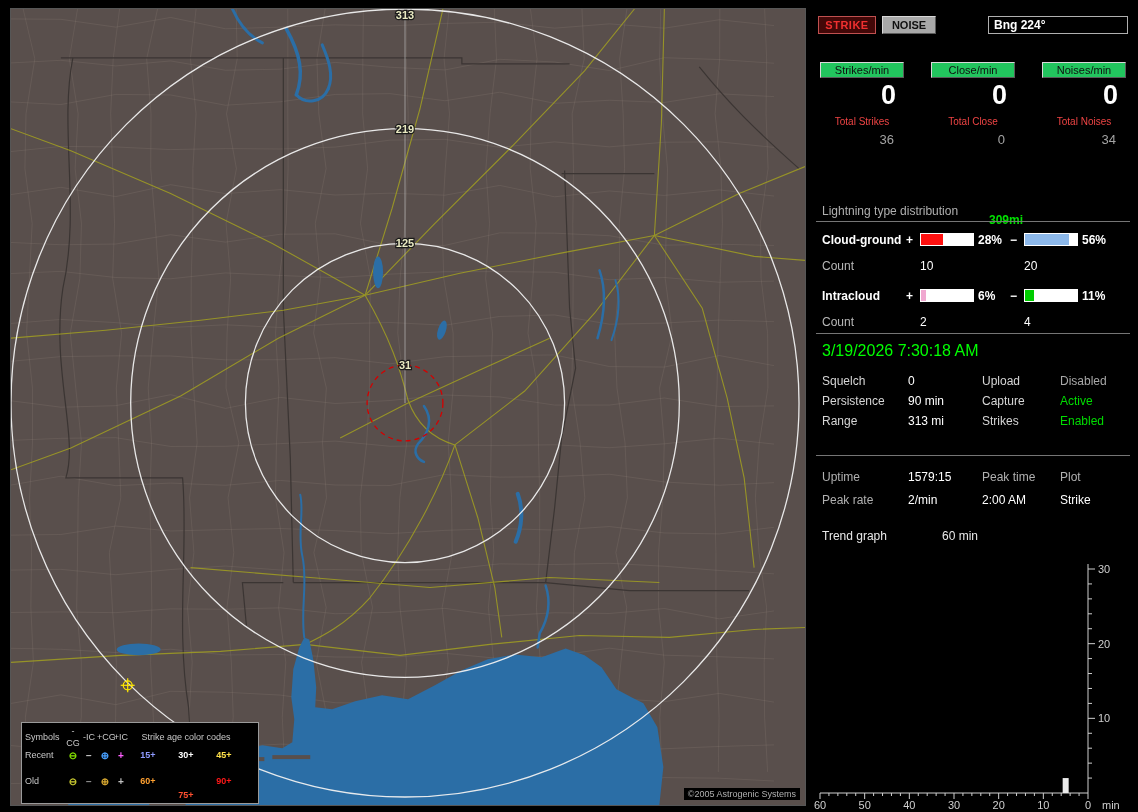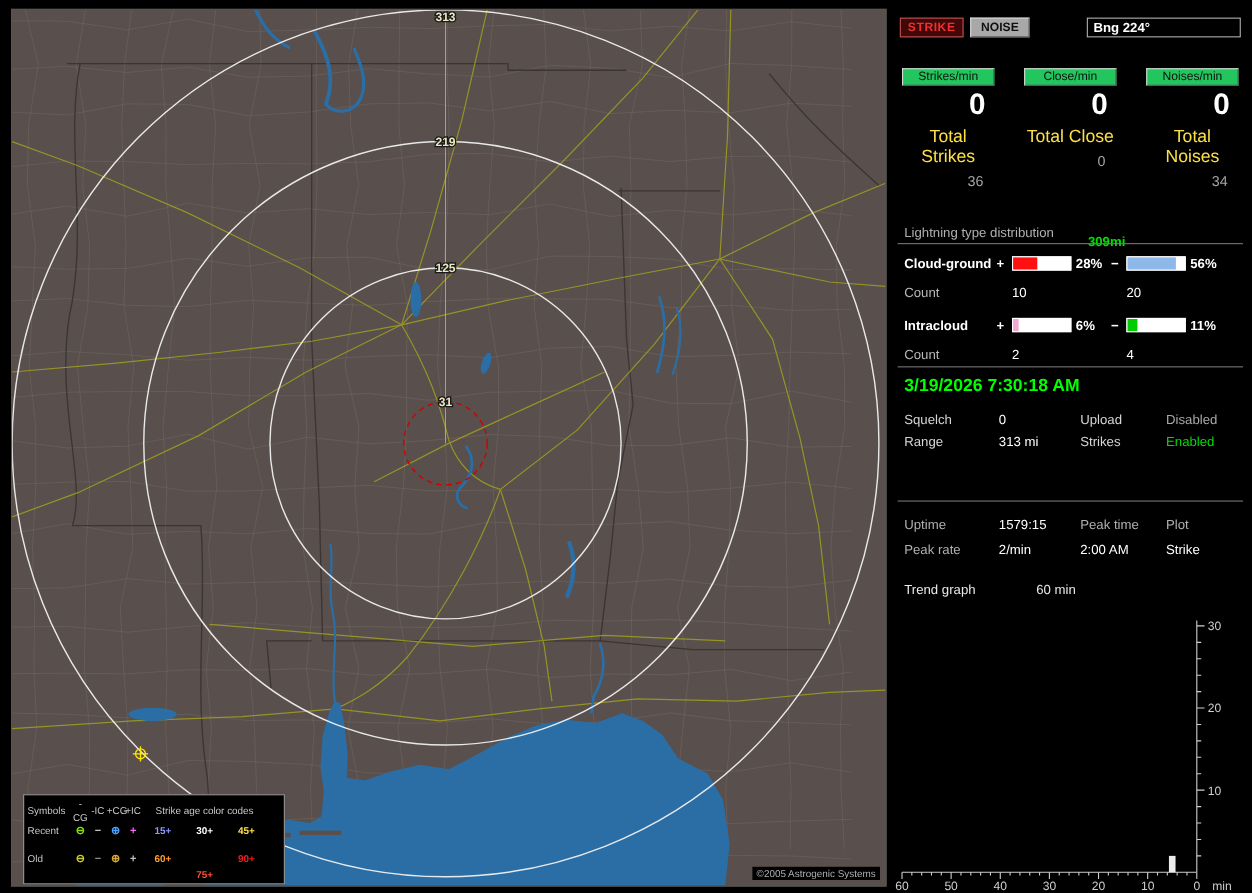--- a/index.html
+++ b/index.html
@@ -35,37 +35,37 @@
            align-items:center;padding:0 5px;font-size:12px;font-weight:bold;color:#fff;}
   .bearing .dist{color:#00e000;}
 
   .rates{position:absolute;top:54px;left:4px;width:306px;display:grid;
          grid-template-columns:84px 84px 84px;column-gap:27px;}
   .rate-col{text-align:center;}
   .rate-header{display:block;background:#22c55e;color:#101010;font-size:11px;line-height:14px;
                border:1px solid;border-color:#d8d8d8 #5a5a5a #5a5a5a #d8d8d8;}
   .rate-value{display:block;font-size:27px;font-weight:bold;color:#fff;text-align:right;
               padding-right:8px;margin-top:2px;line-height:30px;}
-  .rate-total-label{display:block;font-size:16px;color:#fde047;margin-top:6px;}
+  .rate-total-label{display:block;font-size:10px;color:#ef4444;margin-top:6px;}
   .rate-total{display:block;font-size:13px;color:#a3a3a3;text-align:right;padding-right:10px;margin-top:5px;}
 
   .dist{position:absolute;top:196px;left:0;width:314px;}
   .dist-title{color:#b0b0b0;font-size:12px;padding:0 0 3px 6px;border-bottom:1px solid #757575;}
   .dist-grid{display:grid;grid-template-columns:84px 14px 54px 36px 14px 54px auto;
              align-items:center;padding-left:6px;margin-top:9px;height:17px;}
   .dname{font-weight:bold;color:#fff;}
   .sign{color:#fff;font-weight:bold;}
   .bar{width:52px;height:11px;background:#fff;border:1px solid #fff;display:block;box-sizing:content-box;}
   .bar i{display:block;height:100%;width:0;}
   .pct{font-weight:bold;color:#fff;padding-left:4px;}
   .count-label{color:#b8b8b8;}
   .count-val{color:#fff;}
 
   .status{position:absolute;top:325px;left:0;width:314px;border-top:1px solid #757575;padding-top:8px;}
-  .timestamp{color:#00ff00;font-size:16px;font-weight:bold;padding-left:6px;white-space:nowrap;}
+  .timestamp{color:#00ff00;font-size:16px;font-weight:normal;padding-left:6px;white-space:nowrap;}
   .stat-grid{display:grid;grid-template-columns:86px 74px 78px auto;padding-left:6px;line-height:20px;}
   .stat-grid:first-of-type{margin-top:10px;}
   .status .stat-grid.mt{margin-top:11px;}
   .lblw{color:#d6d6d6;}
   .lbl{color:#b0b0b0;}
   .val{color:#fff;}
 
   .info{position:absolute;top:447px;left:0;width:314px;border-top:1px solid #757575;padding-top:10px;}
   .info-grid{display:grid;grid-template-columns:86px 74px 78px auto;padding-left:6px;line-height:23px;}
   .trend-row{margin-top:17px;padding-left:6px;display:grid;grid-template-columns:86px auto;color:#e8e8e8;gap:34px;}
@@ -314,20 +314,26 @@
       </div>
     </div>
 
     <div class="status">
       <div class="timestamp" style="color: rgb(0, 255, 0);">3/19/2026 7:30:18 AM</div>
       <div class="stat-grid mt">
         <span class="lblw">Squelch</span>
         <span class="val">0</span>
         <span class="lblw">Upload</span>
         <span class="val" style="color: rgb(168, 168, 168);">Disabled</span>
+      </div>
+      <div class="stat-grid">
+        <span class="lblw">Persistence</span>
+        <span class="val">90 min</span>
+        <span class="lblw">Capture</span>
+        <span class="val" style="color: rgb(0, 221, 0);">Active</span>
       </div>
       <div class="stat-grid">
         <span class="lblw">Range</span>
         <span class="val">313 mi</span>
         <span class="lblw">Strikes</span>
         <span class="val" style="color: rgb(0, 221, 0);">Enabled</span>
       </div>
     </div>
 
     <div class="info">

